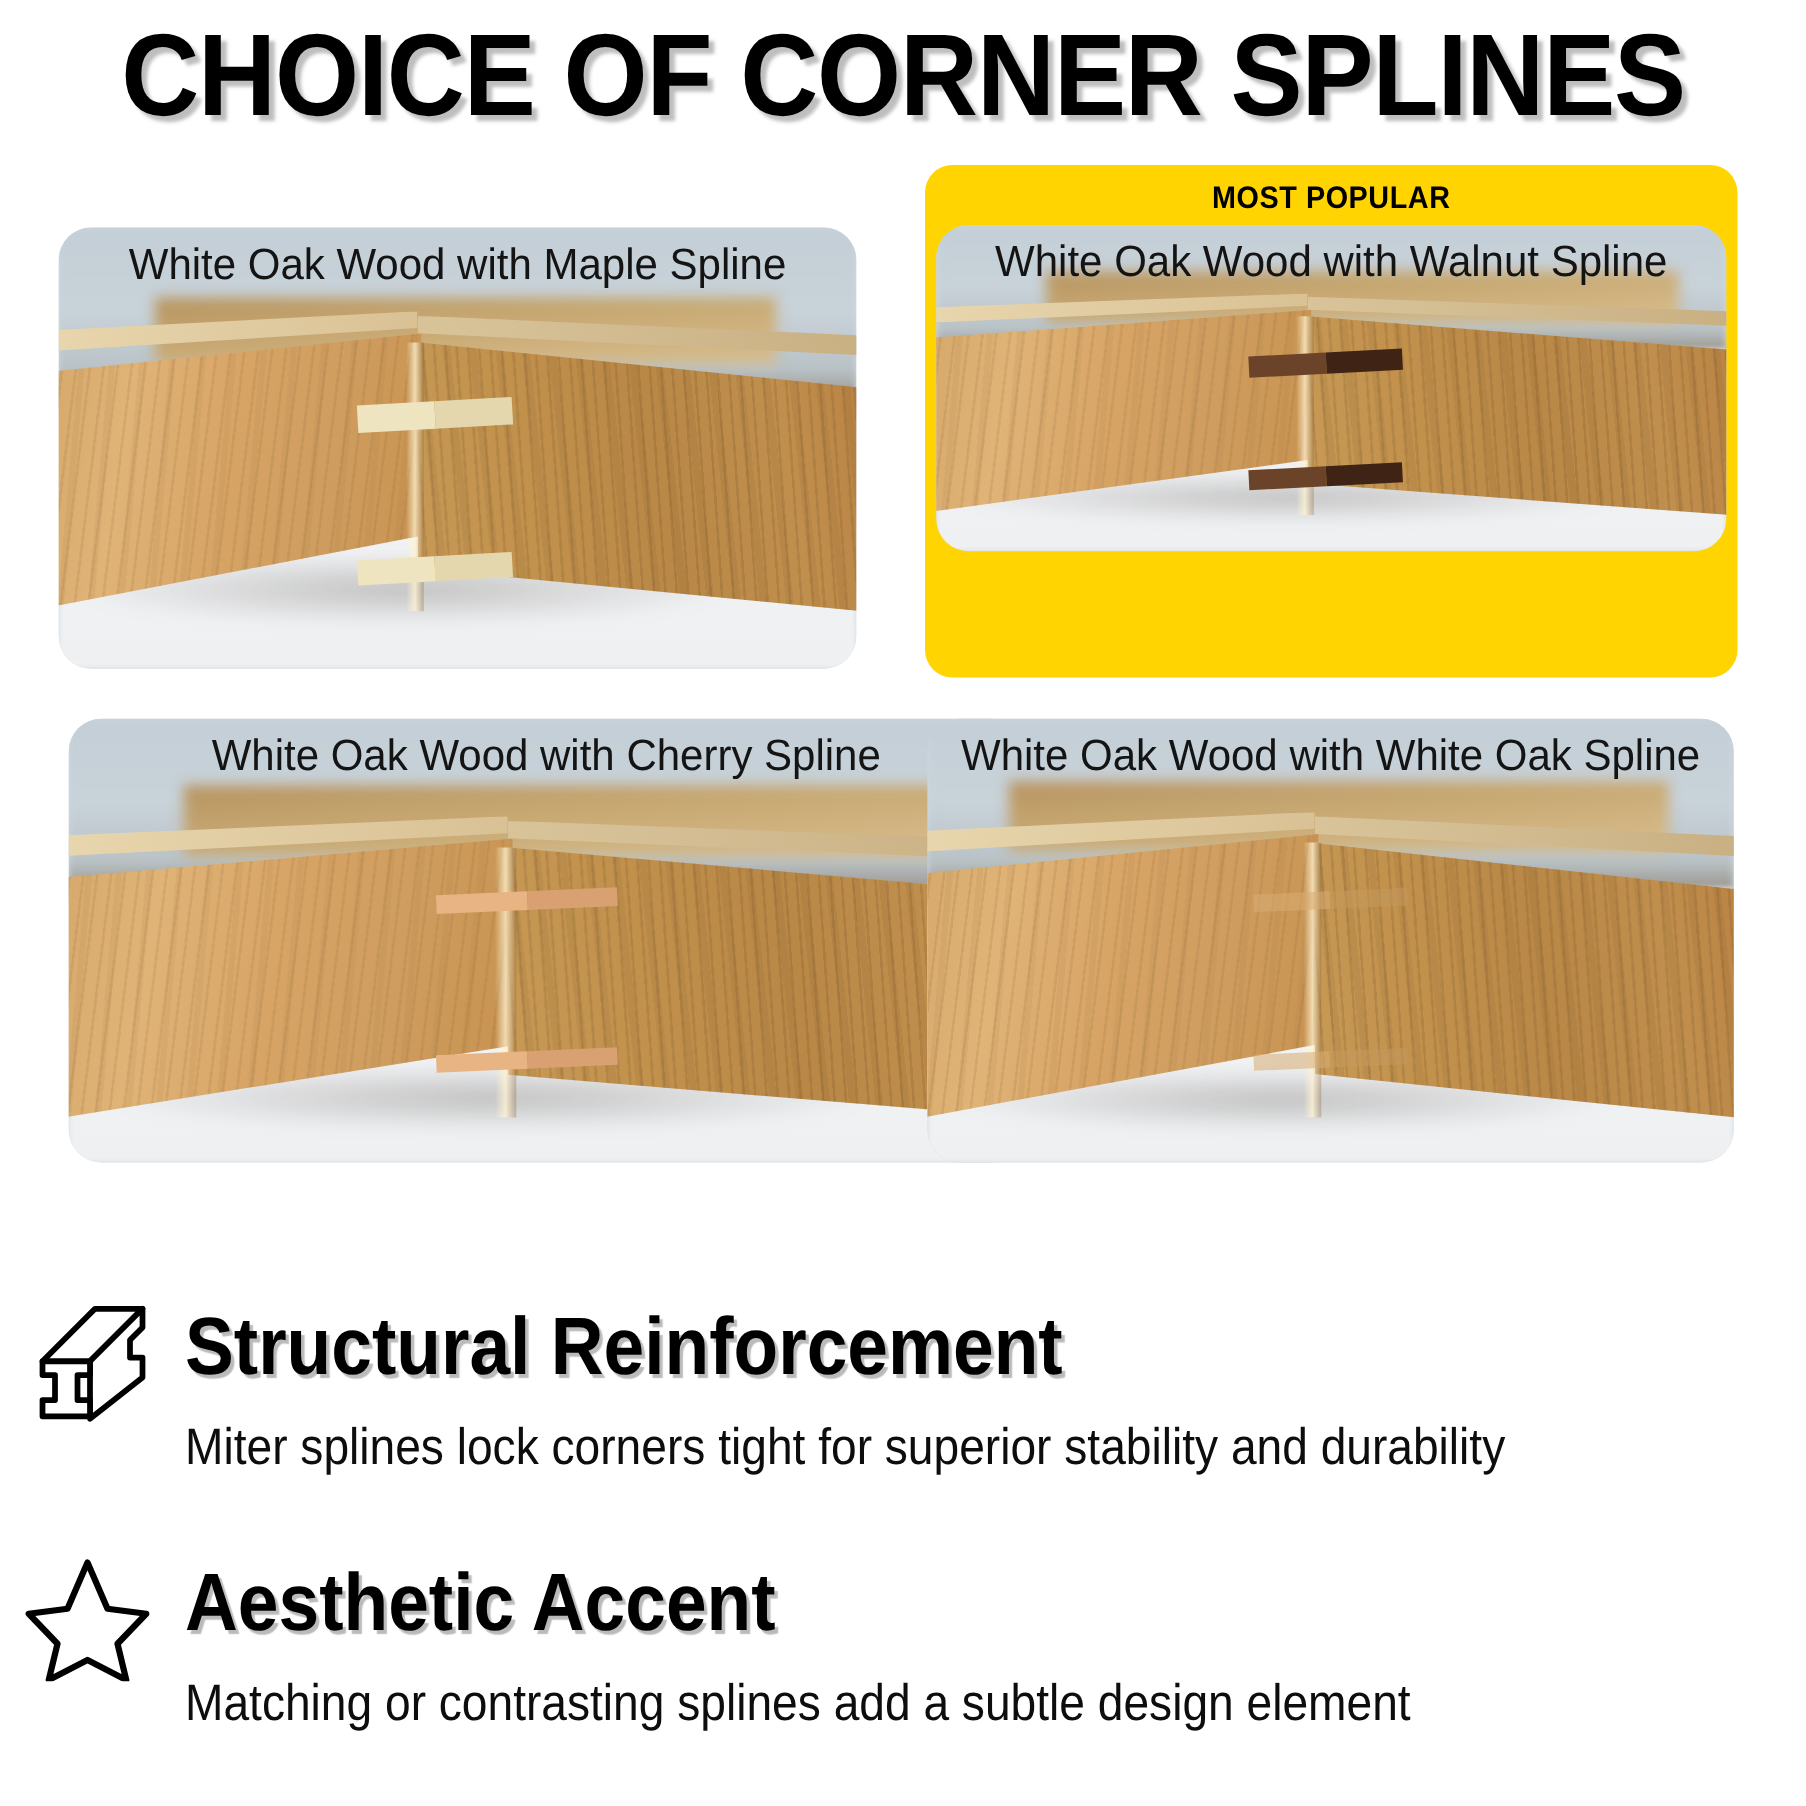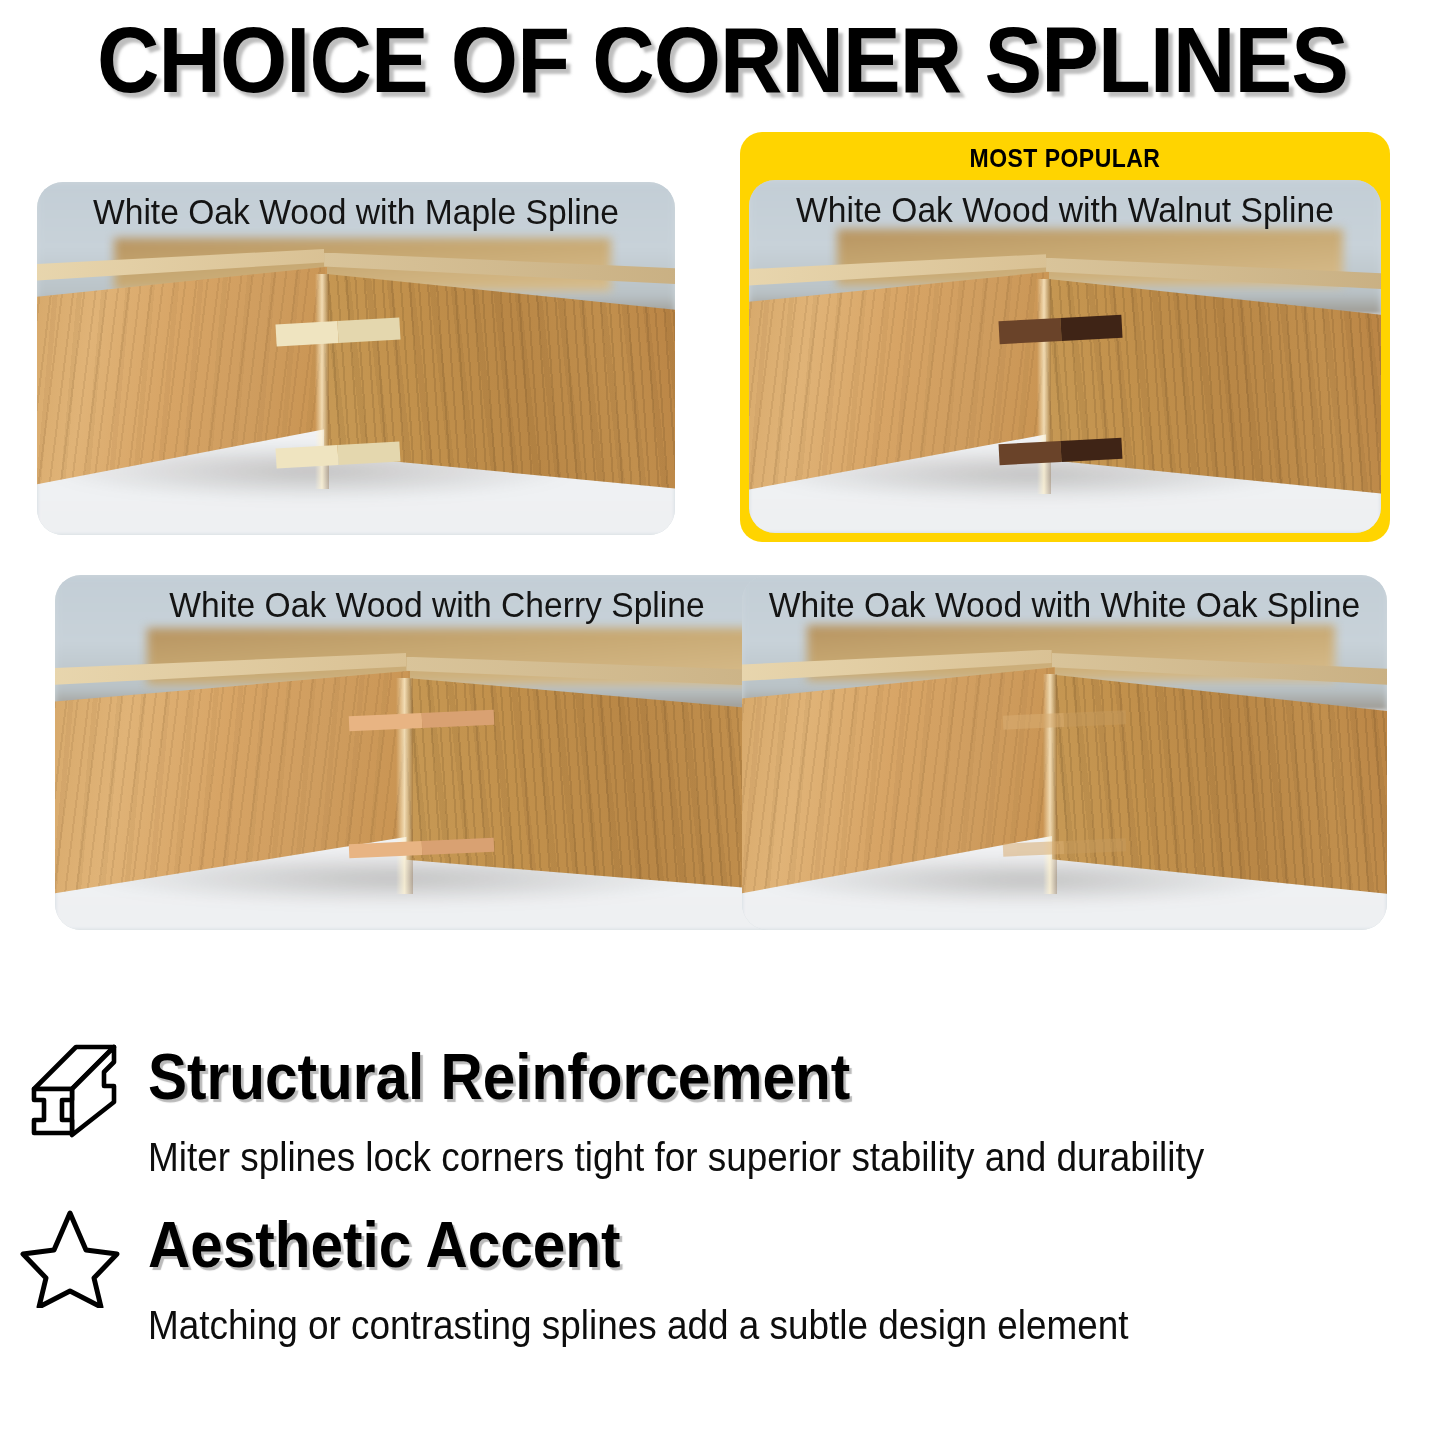--- a/index.html
+++ b/index.html
@@ -162,21 +162,21 @@
     white-space:nowrap;
   }
 </style>
 </head>
 <body>
 
 <div class="title">CHOICE OF CORNER SPLINES</div>
 
 <div class="grid">
 
-  <div class="card" style="left:37px; top:182px; width:638px; height:353px;">
+  <div class="card" style="left:47px; top:182px; width:638px; height:353px;">
     <div class="photo">
       <div class="scene">
         <div class="bg-top"></div>
         <div class="bg-bot"></div>
         <div class="shadow" style="left:2%;  top:74%; width:82%; height:16%;"></div>
         <div class="inner-wall" style="position:absolute; left:12%; top:16%; width:78%; height:15%;"></div>
         <div class="face rim-left" style="left:-1%;  top:19%; width:46%; height:9%;"></div>
         <div class="face rim-right" style="left:45%;  top:20%; width:56%; height:9%;"></div>
         <div class="face face-left" style="left:-1%; top:24%; width:46.5%; height:62%;"></div>
         <div class="face face-right" style="left:45%; top:26%; width:56%;  height:61%;"></div>
@@ -192,21 +192,21 @@
           <div class="sr" style="background: rgb(228, 215, 174);"></div>
         </div>
       </div>
     </div>
     <div class="caption" style="top:9px;">White Oak Wood with Maple Spline</div>
   </div>
 
   <div class="highlight" style="left: 740px; top: 132px; width: 650px; height: 410px; background: rgb(255, 212, 0);">
     <div class="badge" style="top:10px;">MOST POPULAR</div>
   </div>
-  <div class="card" style="left:749px; top:180px; width:632px; height:353px;">
+  <div class="card" style="left:749px; top:180px; width:632px; height:261px;">
     <div class="photo">
       <div class="scene">
         <div class="bg-top"></div>
         <div class="bg-bot"></div>
         <div class="shadow" style="left:2%;  top:76%; width:84%; height:15%;"></div>
         <div class="inner-wall" style="position:absolute; left:14%; top:14%; width:80%; height:16%;"></div>
         <div class="face rim-left" style="left:-1%;  top:21%; width:48%; height:9%;"></div>
         <div class="face rim-right" style="left:47%;  top:22%; width:54%; height:9%;"></div>
         <div class="face face-left" style="left:-1%; top:26%; width:48.5%; height:62%;"></div>
         <div class="face face-right" style="left:47%; top:28%; width:54%;  height:61%;"></div>
@@ -286,21 +286,21 @@
         <path d="M100 7 L100 22 L90 32 L90 46 L100 46 L100 62 L58 95 L58 49 Z"></path>
 
         <path d="M20 49 L58 49 L58 60 L48 60 L48 80 L58 80 L58 93 L20 93 L20 80 L30 80 L30 60 L20 60 Z"></path>
       </g>
     </svg>
   </div>
   <div class="f-head" style="left:148px; top:8px;">Structural Reinforcement</div>
   <div class="f-sub" style="left:148px; top:100px;">Miter splines lock corners tight for superior stability and durability</div>
 </div>
 
-<div class="feature" style="top:1168px; height:175px;">
+<div class="feature" style="top:1205px; height:175px;">
   <div class="f-icon" style="left:18px; top:8px; width:104px; height:100px;">
     <svg viewBox="0 0 104 100" width="104" height="100" aria-hidden="true">
       <path d="M52 5 L68 42 L99 46 L76 70 L83 99 L52 83 L21 99 L28 70 L5 46 L36 42 Z" fill="#ffffff" stroke="#000000" stroke-width="5" stroke-linejoin="round"></path>
     </svg>
   </div>
   <div class="f-head" style="left:148px; top:8px;">Aesthetic Accent</div>
   <div class="f-sub" style="left:148px; top:100px;">Matching or contrasting splines add a subtle design element</div>
 </div>
 
 </body></html>

